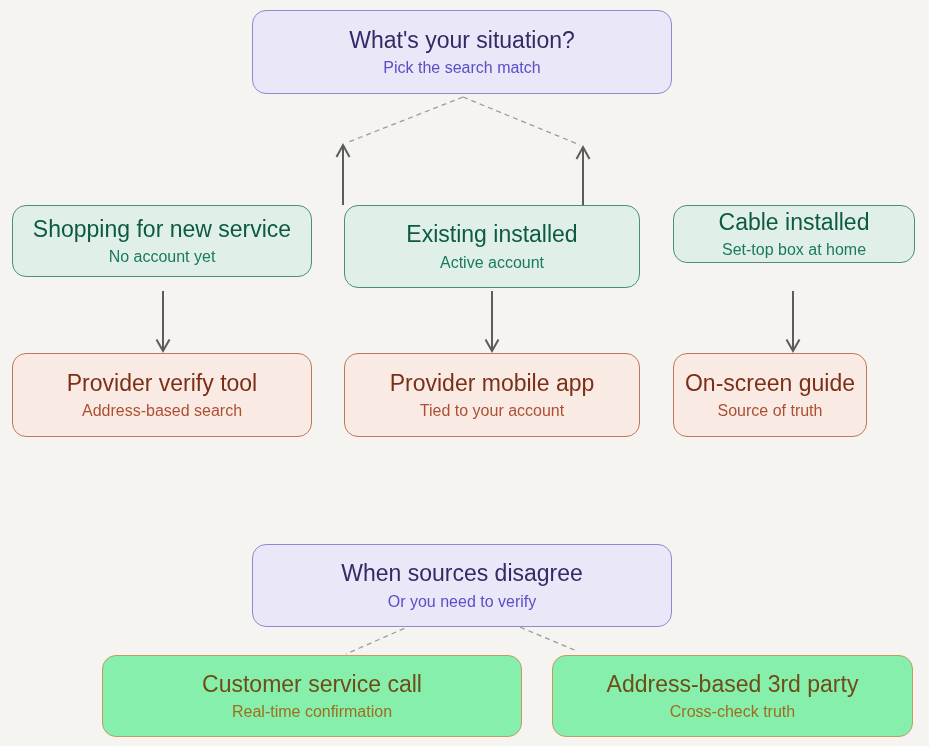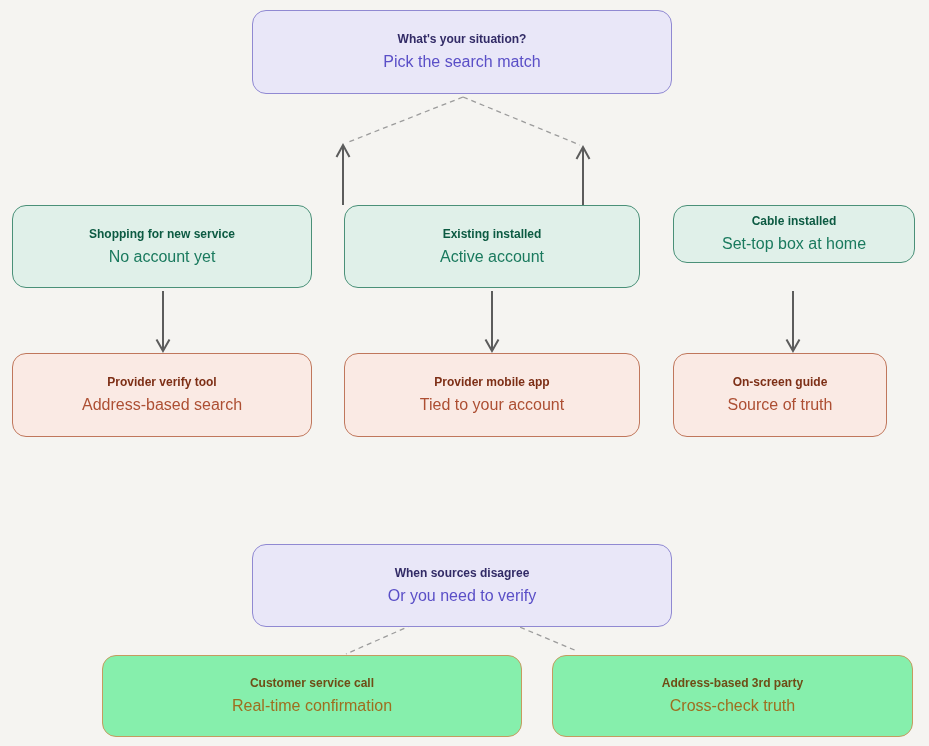--- a/index.html
+++ b/index.html
@@ -22,47 +22,47 @@
     box-sizing: border-box;
     border-radius: 14px;
     border: 1.5px solid;
     display: flex;
     flex-direction: column;
     align-items: center;
     justify-content: center;
     gap: 6px;
     text-align: center;
   }
-  .node-title   { font-size: 12px; font-weight: 700; line-height: 1.15; }
+  .node-title   { font-size: 23px; font-weight: 400; line-height: 1.15; }
   .node-subtitle{ font-size: 16px; font-weight: 400; line-height: 1.1; }
 
   .purple { background: #e9e7f8; border-color: #9089d2; }
   .purple .node-title    { color: #322b66; }
   .purple .node-subtitle { color: #5a4fc7; }
 
   .green { background: #e0f0e9; border-color: #4a9078; }
   .green .node-title    { color: #0c5a42; }
   .green .node-subtitle { color: #1a7a5e; }
 
   .red { background: #faeae4; border-color: #c0775c; }
   .red .node-title    { color: #7d2f16; }
   .red .node-subtitle { color: #ad4f33; }
 
   .tan { background: #86efac; border-color: #c59b5f; }
   .tan .node-title    { color: #6f4d16; }
   .tan .node-subtitle { color: #9e6e1f; }
 
   
   .n-q1   { left: 252px; top: 10px;  width: 420px; height: 84px; }
-  .n-opt1 { left: 12px;  top: 205px; width: 300px; height: 83px; text-align: right; }
+  .n-opt1 { left: 12px;  top: 205px; width: 300px; height: 72px; text-align: right; }
   .n-opt2 { left: 344px; top: 205px; width: 296px; height: 83px; }
   .n-opt3 { left: 673px; top: 205px; width: 242px; height: 58px; }
   .n-res1 { left: 12px;  top: 353px; width: 300px; height: 84px; }
   .n-res2 { left: 344px; top: 353px; width: 296px; height: 84px; }
-  .n-res3 { left: 673px; top: 353px; width: 214px; height: 84px; }
+  .n-res3 { left: 673px; top: 353px; width: 194px; height: 84px; }
   .n-q2   { left: 252px; top: 544px; width: 420px; height: 83px; }
   .n-ver1 { left: 102px; top: 655px; width: 420px; height: 82px; }
   .n-ver2 { left: 552px; top: 655px; width: 361px; height: 82px; }
 
   .solid-edge  { stroke: #5c5c5c; stroke-width: 2; fill: none; }
   .dashed-edge { stroke: #9c9c9c; stroke-width: 1.3; fill: none; stroke-dasharray: 5 4; }
 </style>
 </head>
 <body>
 

